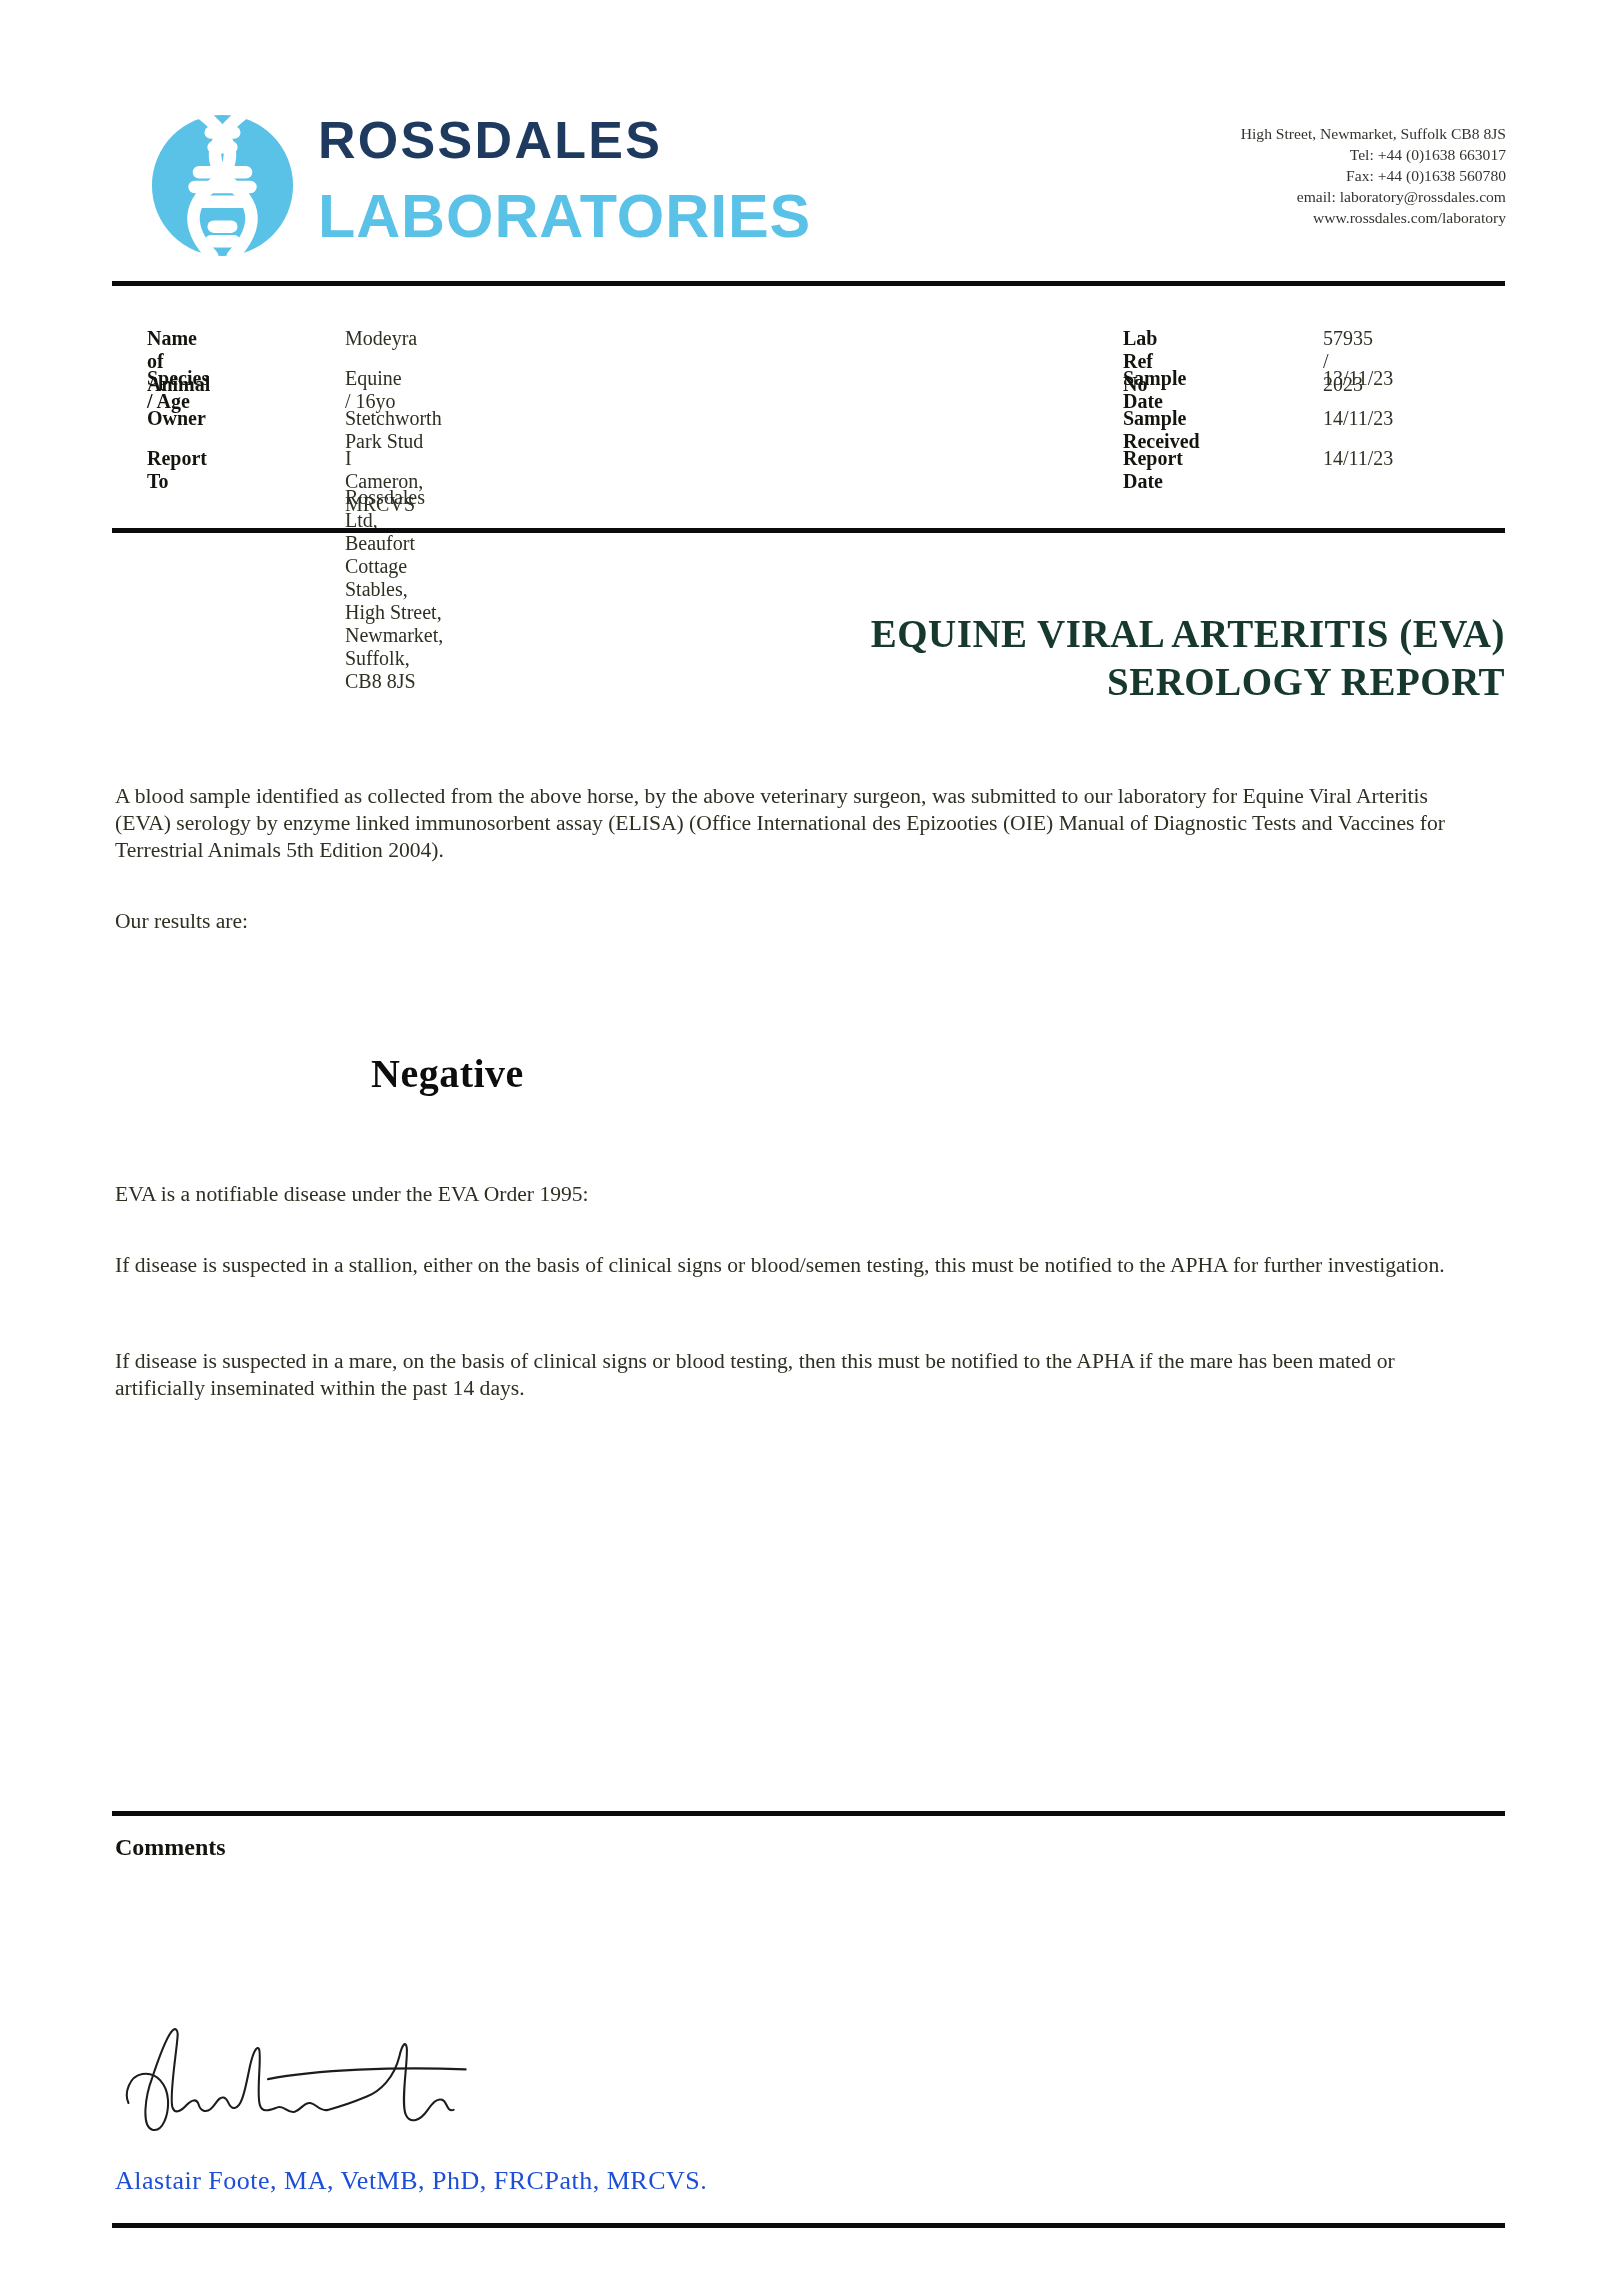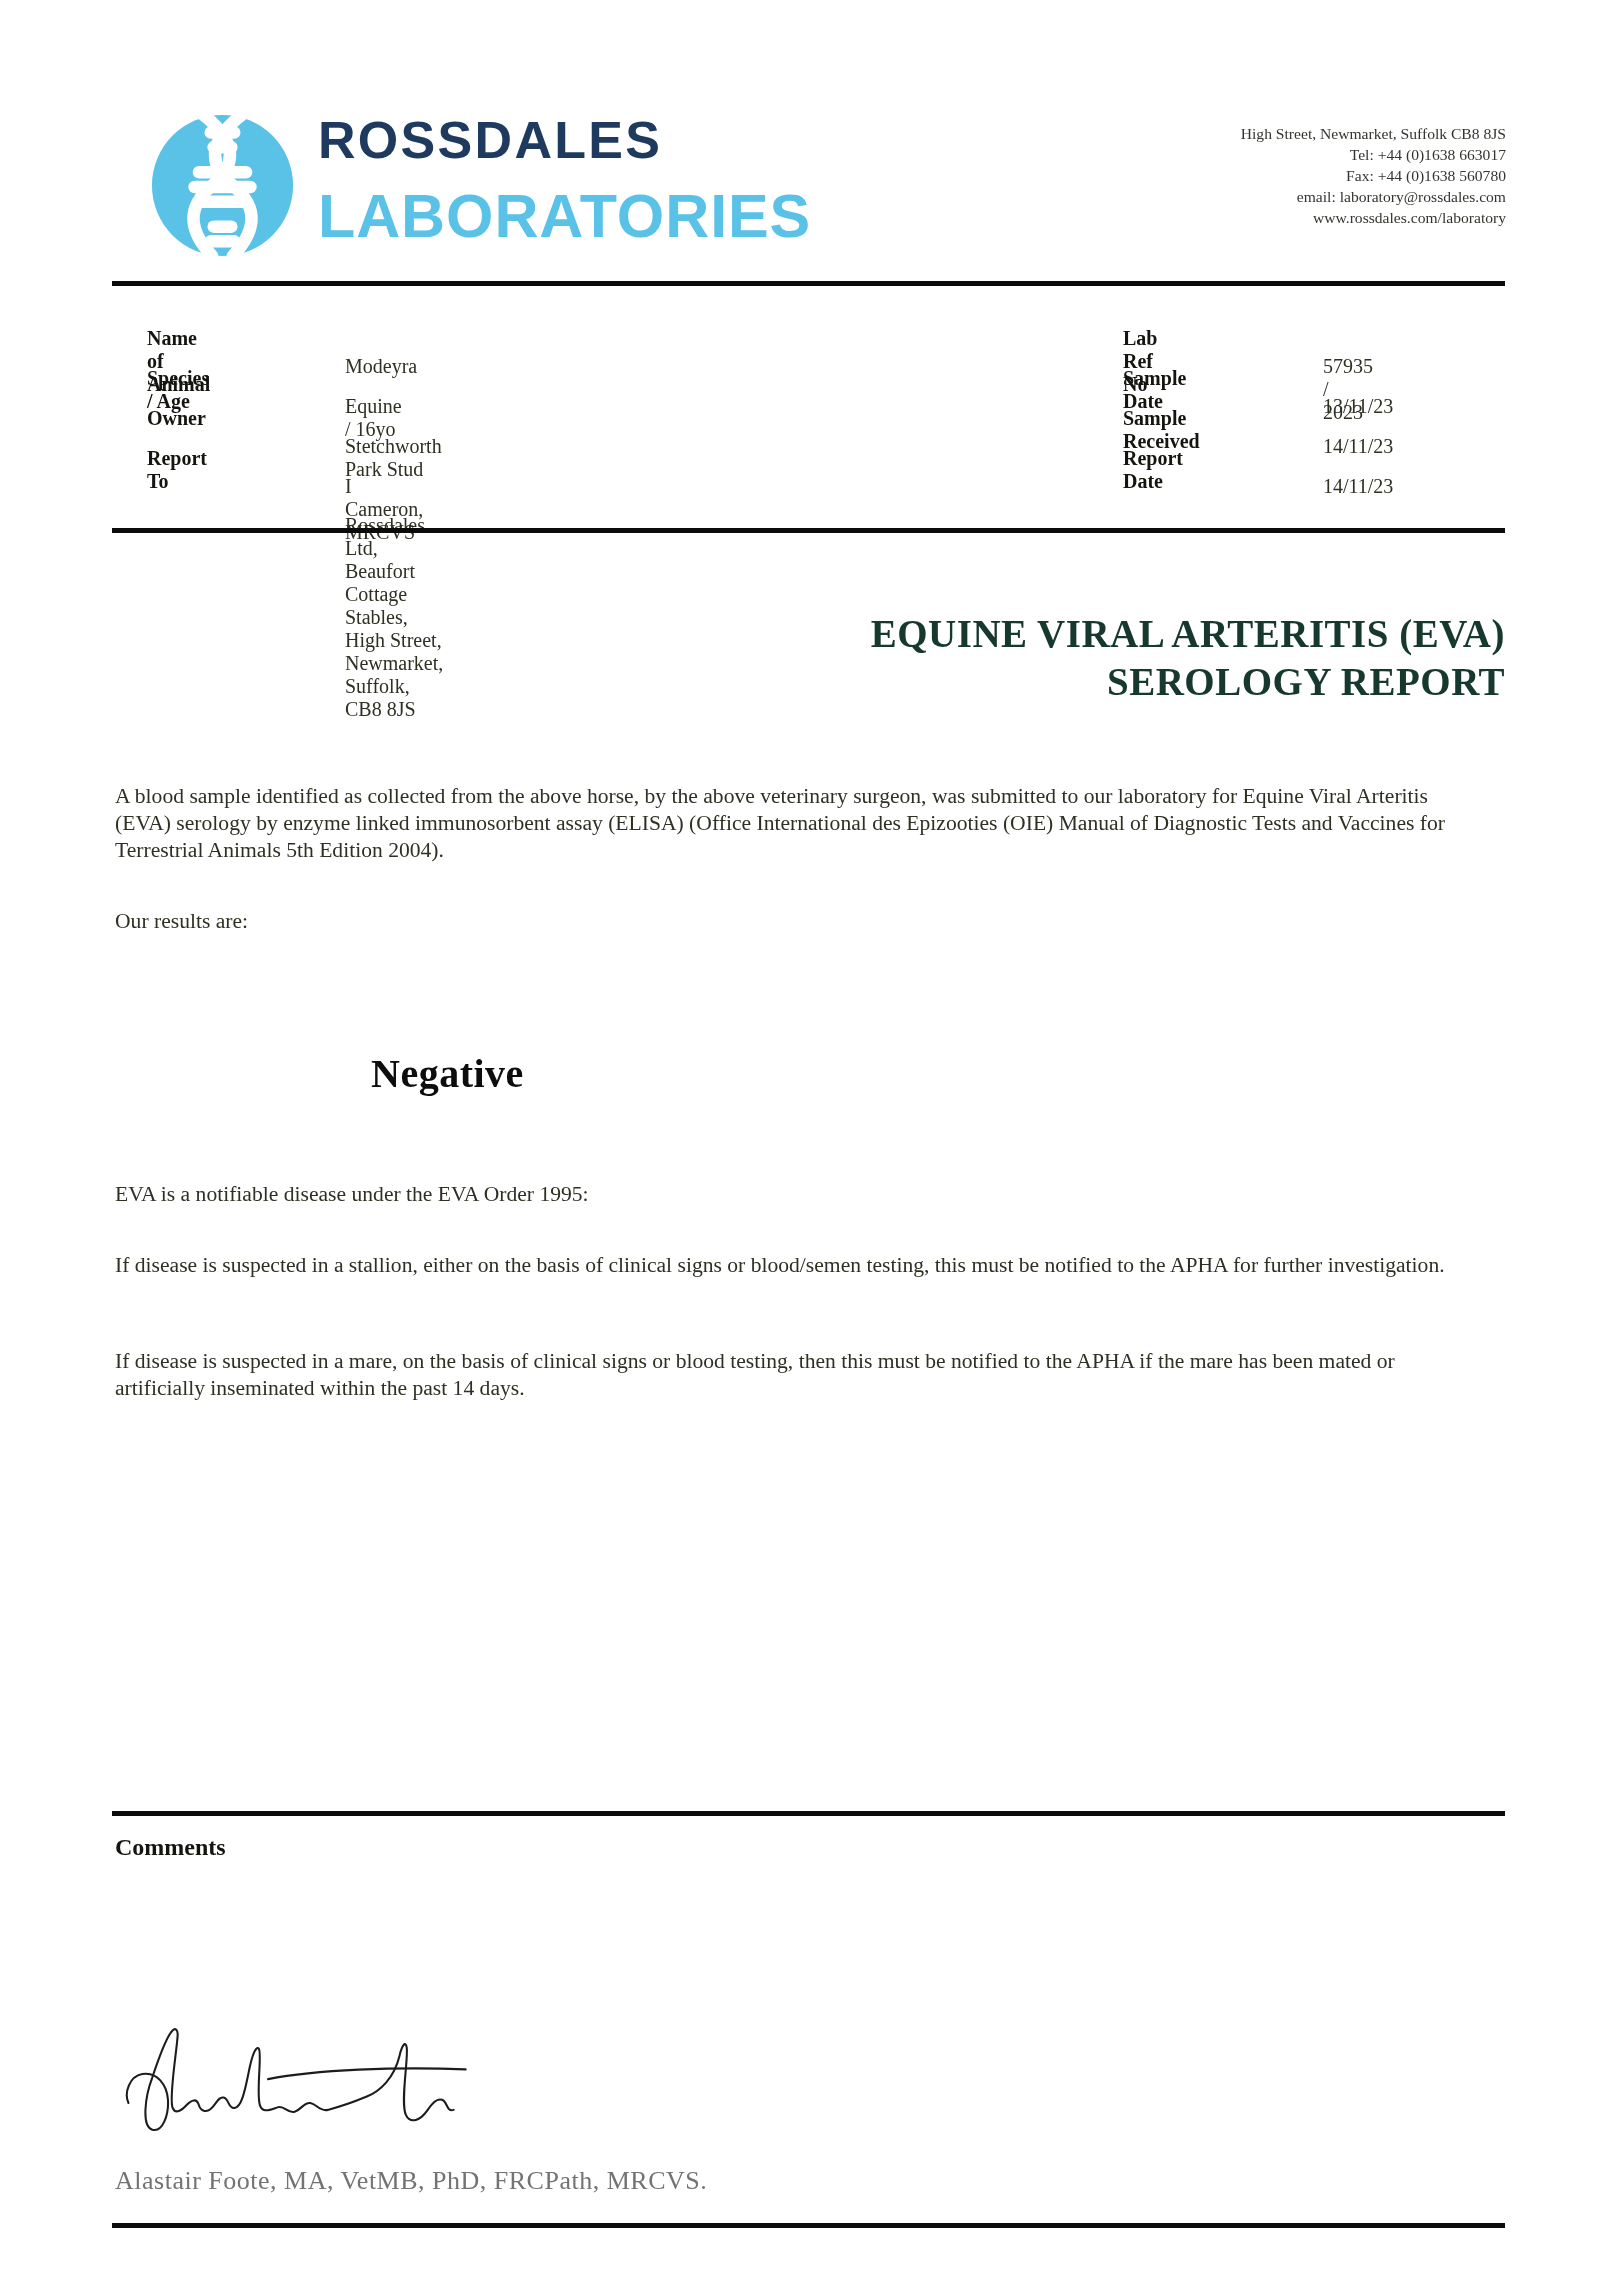--- a/index.html
+++ b/index.html
@@ -29,42 +29,42 @@
     text-align:right;font-size:15.6px;line-height:21px;color:#34342f;
   }
   .rule{position:absolute;left:112px;width:1393px;background:#0b0b0b;}
   .rule-1{top:281px;height:5px;}
   .rule-2{top:528px;height:5px;}
   .rule-3{top:1811px;height:4.6px;}
   .rule-4{top:2223px;height:5px;}
   
   .details{position:absolute;left:0;top:0;font-size:20px;}
   .d-label{position:absolute;font-weight:bold;color:#15150f;}
-  .d-value{position:absolute;color:#2c3122;margin-top:28px;}
+  .d-value{position:absolute;color:#2c3122;}
   
   .title{
     position:absolute;left:112px;width:1393px;text-align:right;
     font-weight:bold;font-size:39px;line-height:1;letter-spacing:0.5px;
   }
   .para{
     position:absolute;left:115px;width:1370px;
     font-size:21.6px;line-height:27px;
   }
   .result{
     position:absolute;left:371px;top:1050px;
     font-weight:bold;font-size:40px;color:#0d0d0d;letter-spacing:0.5px;
   }
   .comments{
     position:absolute;left:115px;top:1834px;
     font-weight:bold;font-size:24px;color:#15150f;
   }
   .signature{position:absolute;left:122px;top:2024px;width:356px;height:124px;}
   .signatory{
     position:absolute;left:115px;top:2166px;
-    font-size:26px;color:#737373;letter-spacing:0.5px;
+    font-size:26px;color:#1d4ed8;letter-spacing:0.5px;
   }
 </style>
 </head>
 <body>
 
 <div class="page">
 
   <svg class="logo-icon" viewBox="0 0 100 100" aria-hidden="true">
     <circle cx="50" cy="50" r="48" fill="#5bc2e7"></circle>
     <g stroke="#ffffff" stroke-width="8.5" fill="none" stroke-linecap="round">

